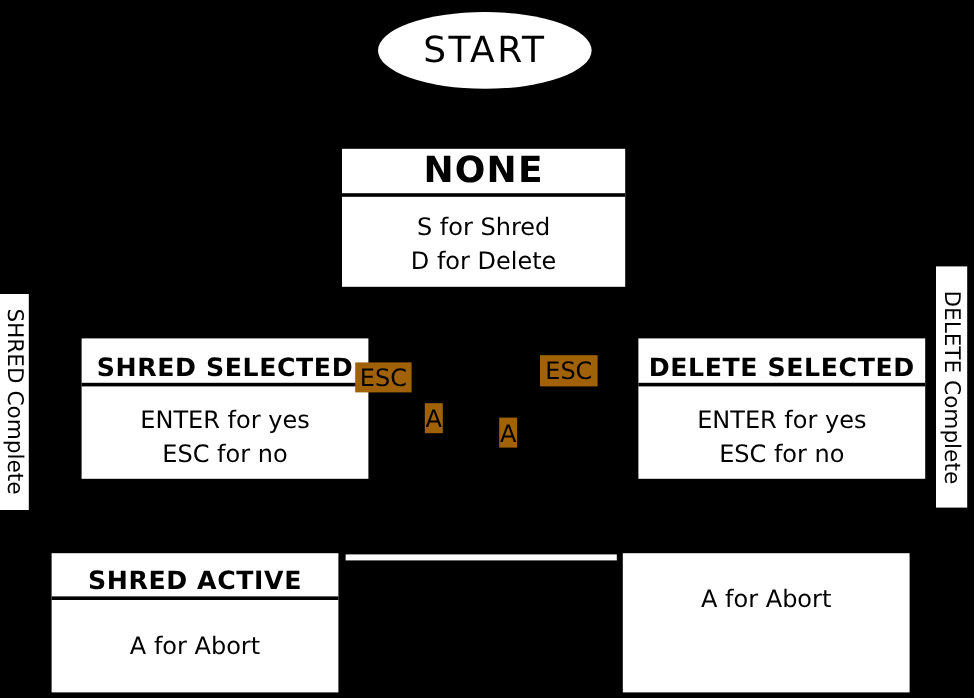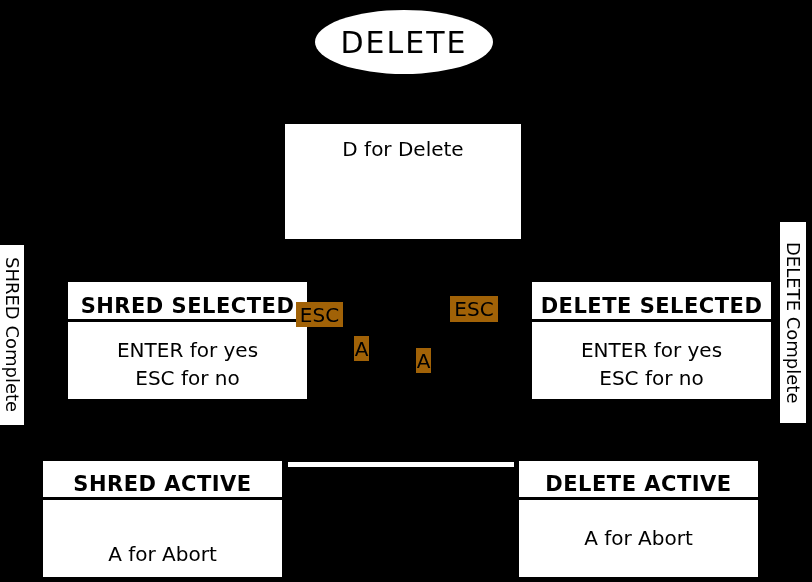--- a/index.html
+++ b/index.html
@@ -33,21 +33,21 @@
   #state-none .state-title{height:36px;font-size:30px;letter-spacing:1px;}
   #state-none .state-body{padding-top:11px;}
 
   #state-shred-selected{left:43px;top:282px;width:239px;height:117px;margin-left:25px;}
   #state-delete-selected{left:532px;top:282px;width:239px;height:117px;}
   #state-shred-selected .state-title,
   #state-delete-selected .state-title{height:36px;}
   #state-shred-selected .state-body,
   #state-delete-selected .state-body{padding-top:14px;}
 
-  #state-shred-active{left:43px;top:461px;width:239px;height:116px;gap:16px;}
+  #state-shred-active{left:43px;top:461px;width:239px;height:116px;}
   #state-delete-active{left:519px;top:461px;width:239px;height:116px;}
   #state-shred-active .state-title,
   #state-delete-active .state-title{height:35px;}
   #state-shred-active .state-body,
   #state-delete-active .state-body{padding-top:24px;}
 
   
   .keylabel{
     position:absolute;background:#a16207;color:#000000;
     display:flex;align-items:center;justify-content:center;
@@ -73,25 +73,27 @@
     position:absolute;left:288px;top:462px;width:226px;height:5px;
     background:#ffffff;
   }
 </style>
 </head>
 <body>
 
 <div class="canvas">
 
   <div class="start">
-    <span>DELETE</span>
+    <span>START</span>
   </div>
 
   <div class="state" id="state-none">
+    <div class="state-title">NONE</div>
     <div class="state-body">
+      <div>S for Shred</div>
       <div>D for Delete</div>
     </div>
   </div>
 
   <div class="state" id="state-shred-selected">
     <div class="state-title">SHRED SELECTED</div>
     <div class="state-body">
       <div>ENTER for yes</div>
       <div>ESC for no</div>
     </div>
@@ -106,21 +108,20 @@
   </div>
 
   <div class="state" id="state-shred-active">
     <div class="state-title">SHRED ACTIVE</div>
     <div class="state-body">
       <div>A for Abort</div>
     </div>
   </div>
 
   <div class="state" id="state-delete-active">
-    <div class="state-title">DELETE ACTIVE</div>
     <div class="state-body">
       <div>A for Abort</div>
     </div>
   </div>
 
   <div class="keylabel" id="esc-left">ESC</div>
   <div class="keylabel" id="esc-right">ESC</div>
   <div class="keylabel" id="a-left">A</div>
   <div class="keylabel" id="a-right">A</div>
 

